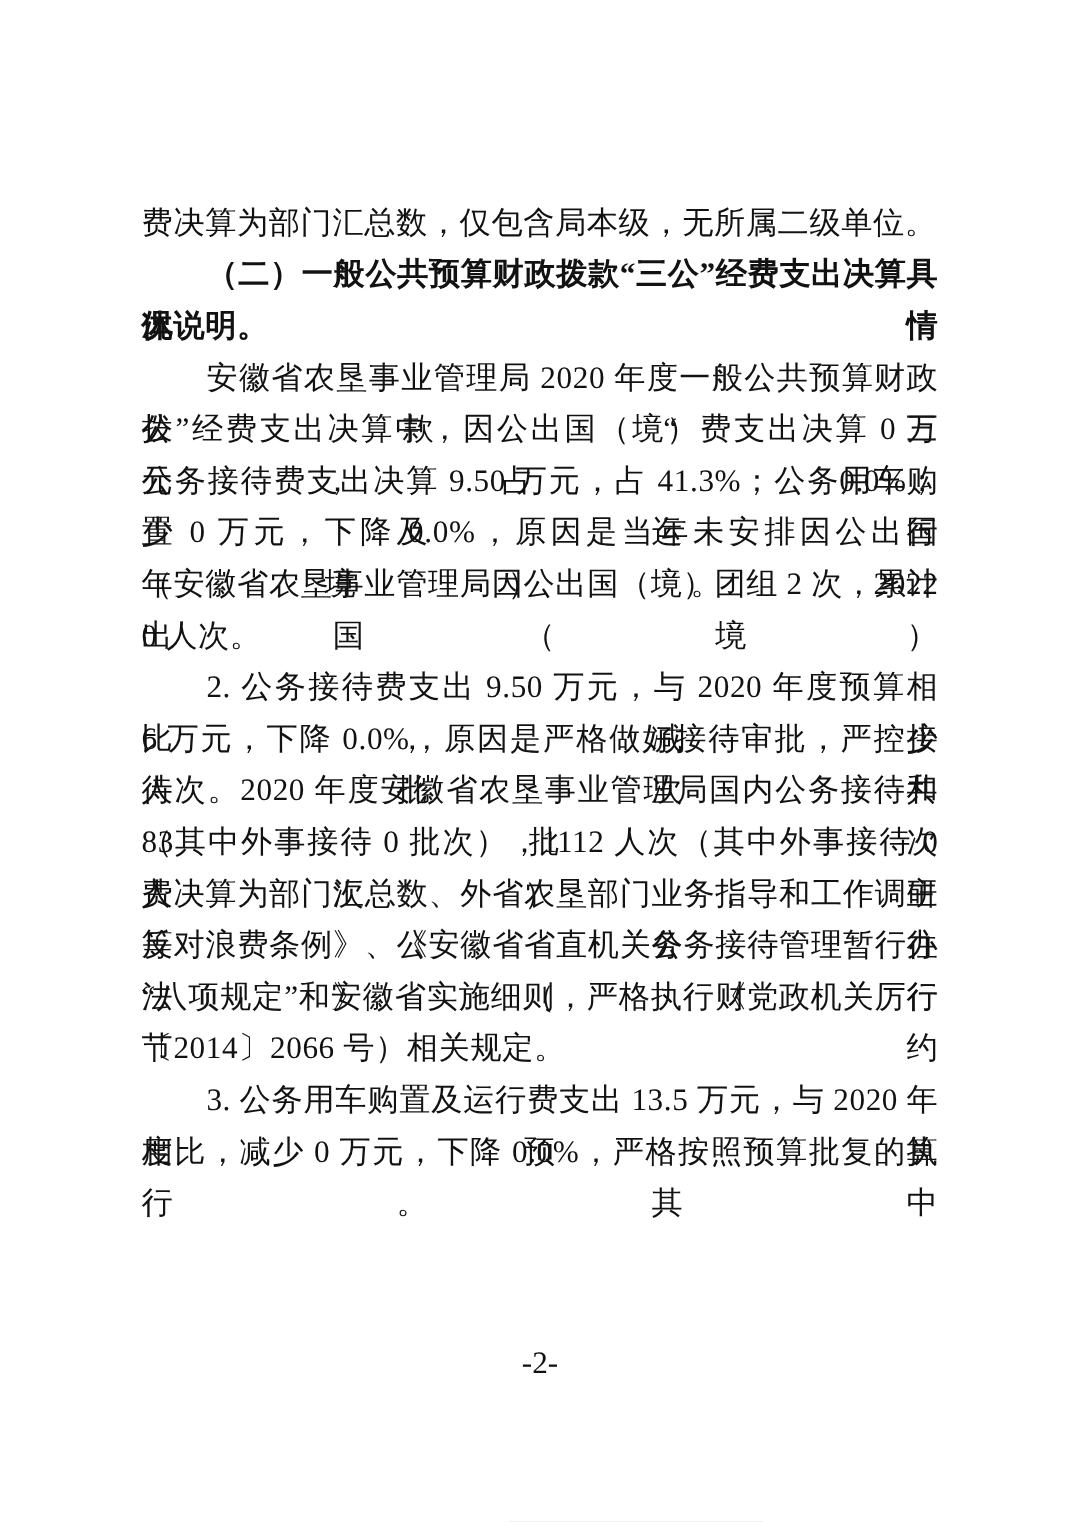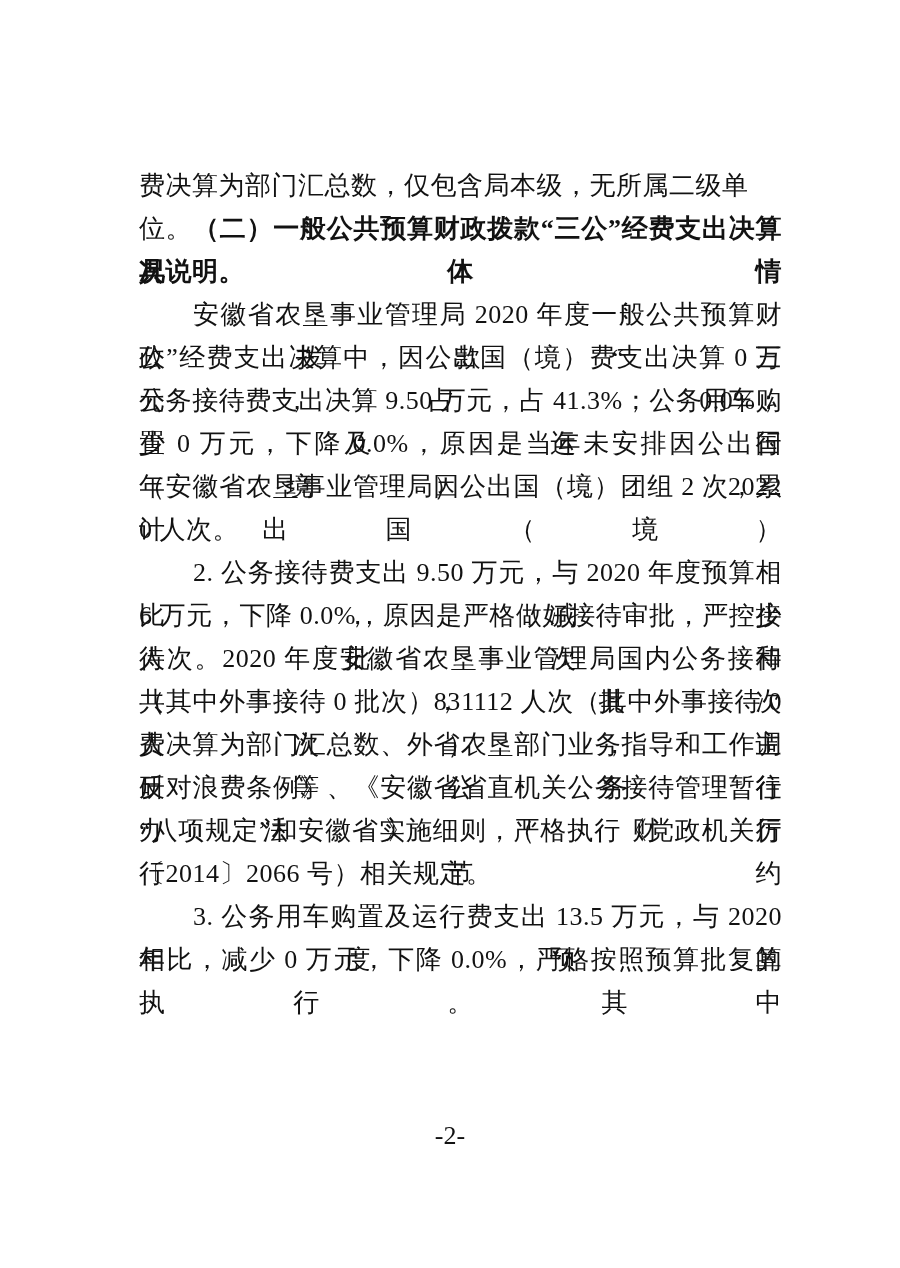--- a/index.html
+++ b/index.html
@@ -22,21 +22,20 @@
     left: 118px;
     top: 164px;
     width: 664px;
   }
   .ln {
     height: 43px;
     line-height: 43px;
     font-size: 26px;
     letter-spacing: 0.5px;
     text-align: left;
-    margin-left: 21px;
   }
   .ln.fill {
     text-align: justify;
     text-align-last: justify;
     text-justify: inter-character;
   }
   .ln.indent {
     text-indent: 54px;
   }
   .ln.bold {

